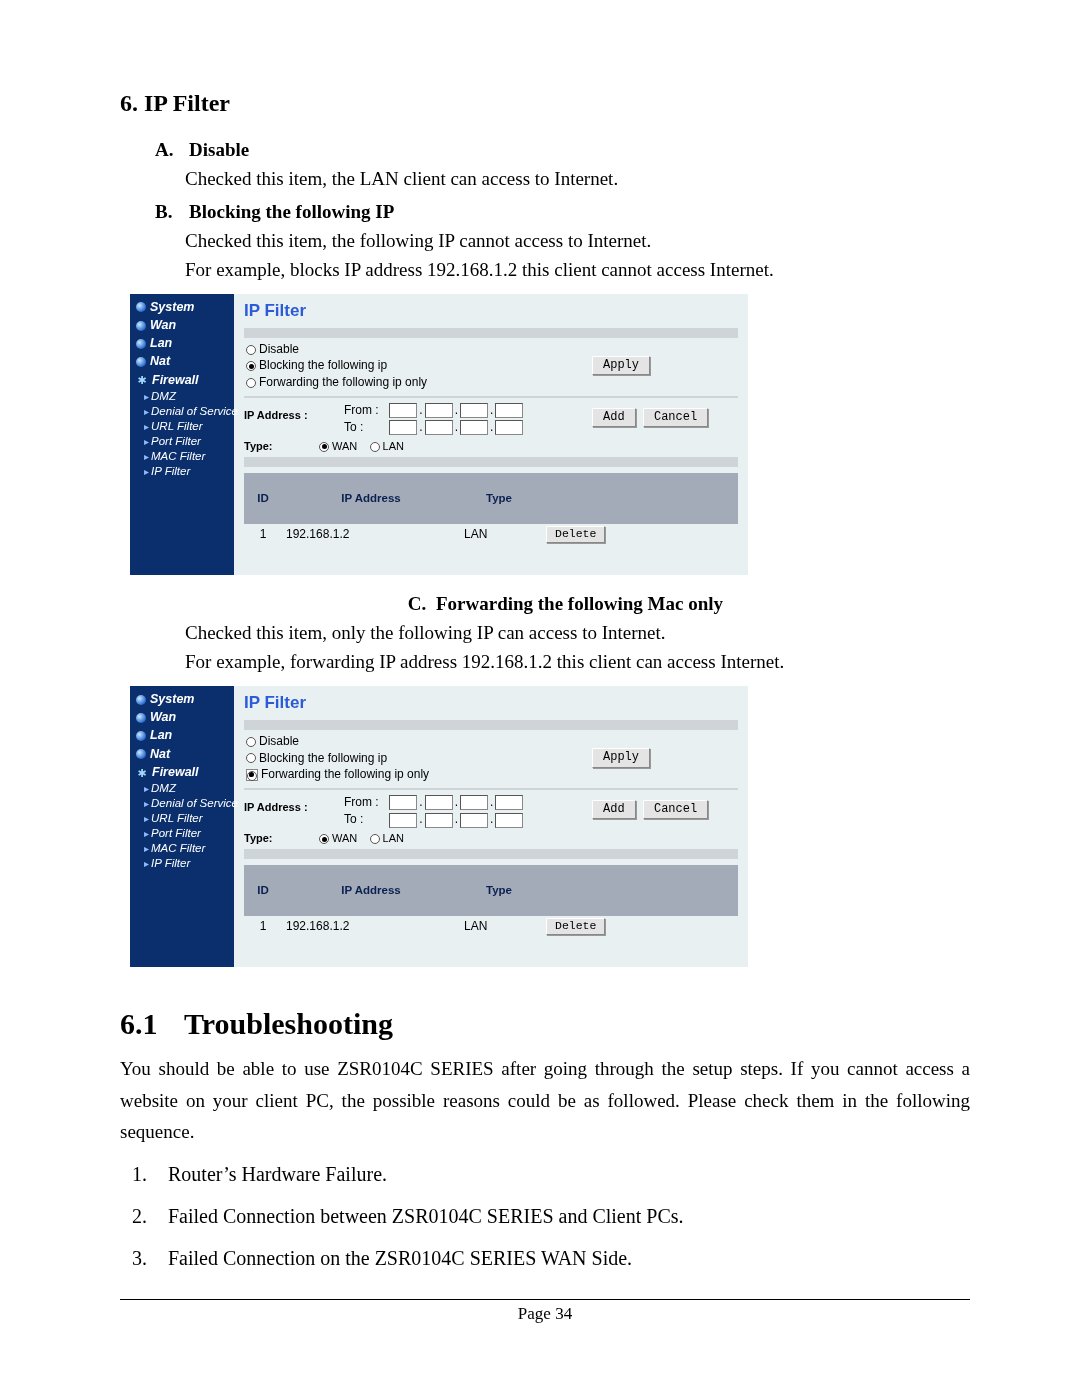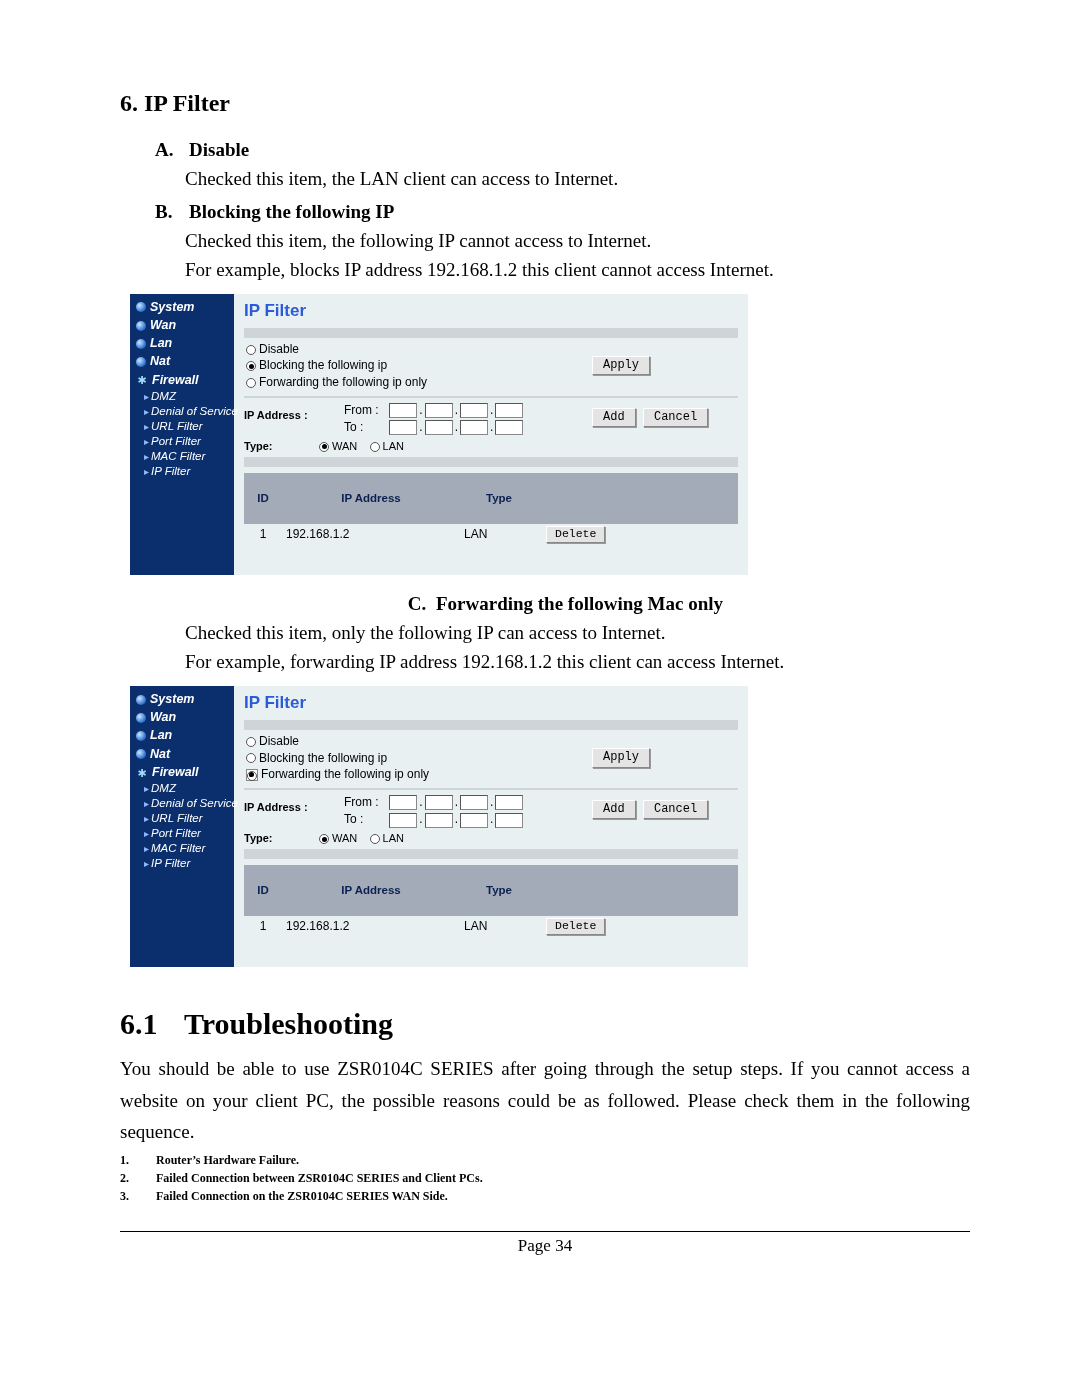--- a/index.html
+++ b/index.html
@@ -43,26 +43,25 @@
     margin: 40px 0 12px 0;
   }
   .h1 .num { display:inline-block; width: 64px; }
   .para {
     font-size: 19px;
     line-height: 1.65;
     text-align: justify;
     margin: 0 0 4px 0;
   }
   .ol-item {
-    font-size: 12px;
+    font-size: 20px;
     line-height: 1.5;
-    margin: 0;
+    margin: 12px;
     padding-left: 36px;
     text-indent: -36px;
-    font-weight: bold;
   }
   .ol-item .n { display:inline-block; width:36px; text-indent:0;}
   .footer-rule {
     border: none;
     border-top: 1px solid #000;
     margin: 26px 0 4px 0;
   }
   .footer-text {
     text-align: center;
     font-size: 17px;

